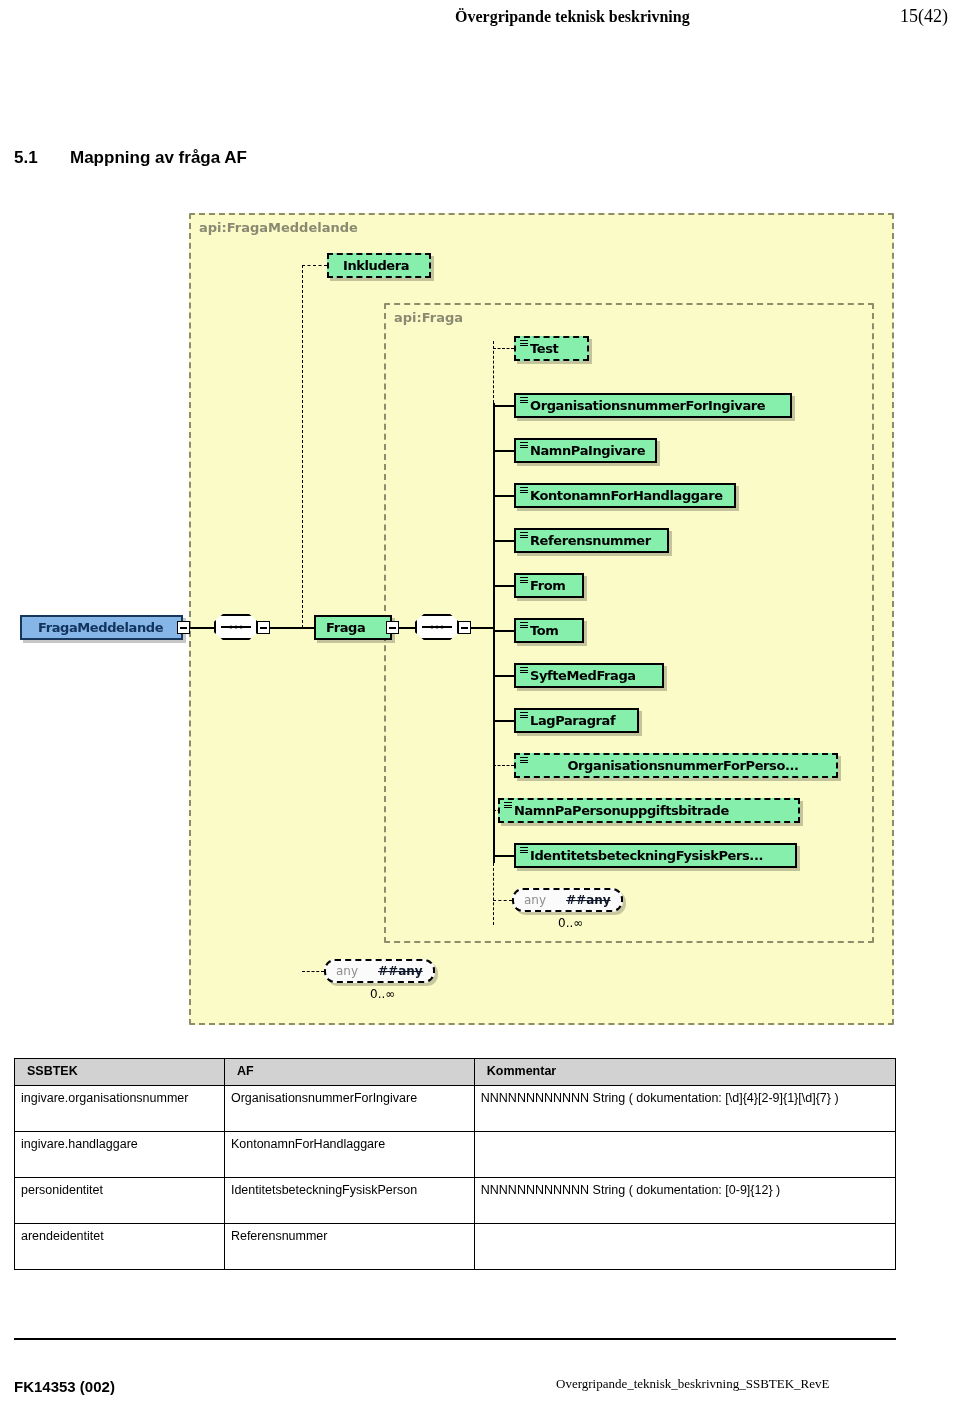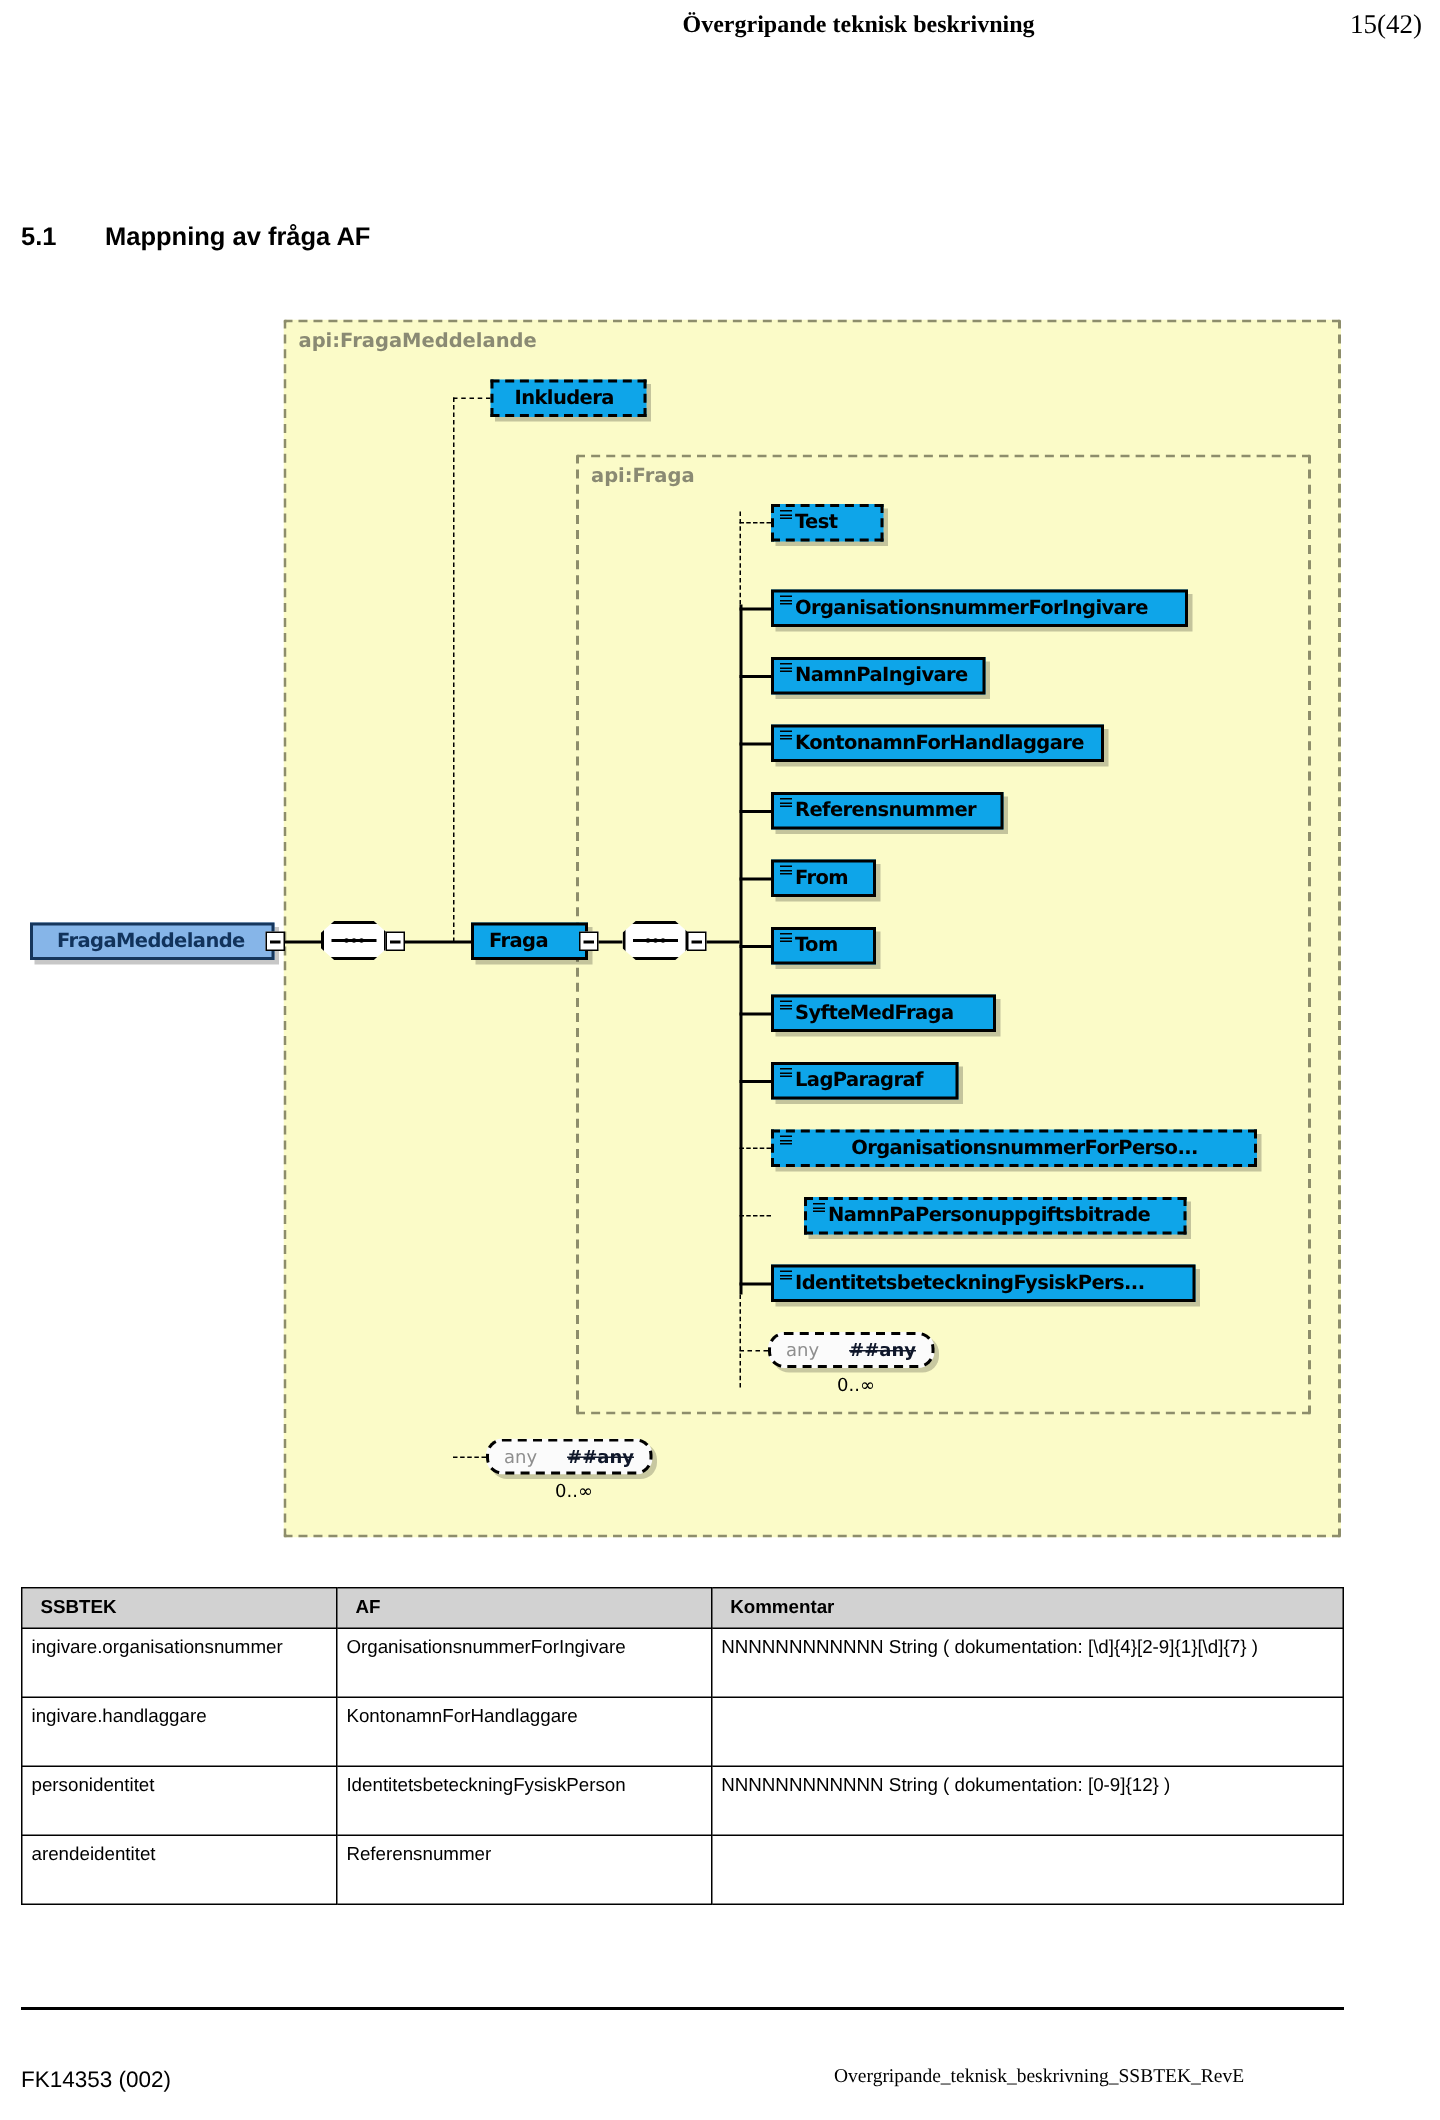--- a/index.html
+++ b/index.html
@@ -84,21 +84,21 @@
     font-size: 13px;
     font-weight: bold;
     color: #8a8a73;
     font-family: "DejaVu Sans", sans-serif;
   }
 
   
   .node {
     position: absolute;
     height: 25px;
-    background: #0ea5e9;
+    background: #86efac;
     border: 2px solid #000;
     box-shadow: 3px 3px 0 rgba(0,0,0,0.22);
     display: flex;
     align-items: center;
     padding-left: 14px;
     font-family: "DejaVu Sans", sans-serif;
     font-size: 13px;
     font-weight: bold;
     letter-spacing: -0.4px;
     white-space: nowrap;
@@ -224,21 +224,21 @@
   
   .footer-rule {
     position: absolute;
     left: 14px; top: 1338px;
     width: 882px; height: 2px;
     background: #000;
   }
   .footer-left {
     position: absolute;
     left: 14px; top: 1378px;
-    font-weight: normal;
+    font-weight: bold;
     font-size: 15px;
   }
   .footer-right {
     position: absolute;
     left: 556px; top: 1376px;
     font-family: "Liberation Serif", serif;
     font-size: 13px;
   }
 </style>
 </head>
@@ -414,21 +414,21 @@
   <div class="node optional" style="left:500px; top:540px; width:324px;justify-content:center;">
     <span class="eqmark">
         <i></i>
         <i></i>
         <i></i>
       </span>
     <span>OrganisationsnummerForPerso...</span>
   </div>
 
   <div class="conn dash-h" style="left:479px; top:597px; width:21px;"></div>
-  <div class="node optional" style="left:522px; top:585px; width:255px;">
+  <div class="node optional" style="left:484px; top:585px; width:302px;">
     <span class="eqmark">
         <i></i>
         <i></i>
         <i></i>
       </span>
     <span>NamnPaPersonuppgiftsbitrade</span>
   </div>
 
   <div class="conn h" style="left:479px; top:642px; width:21px;"></div>
   <div class="node" style="left:500px; top:630px; width:283px;">

